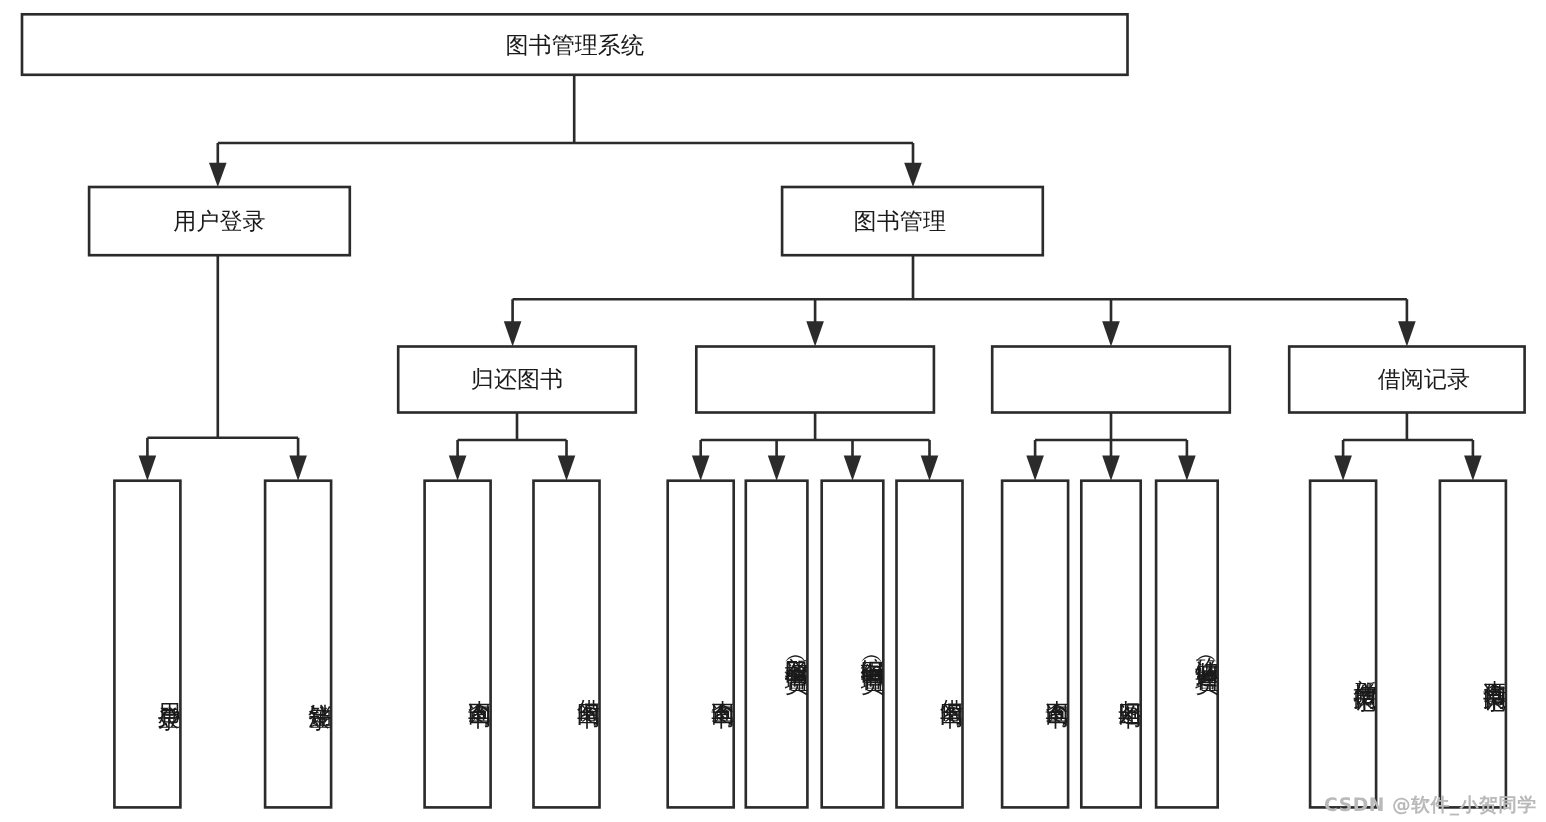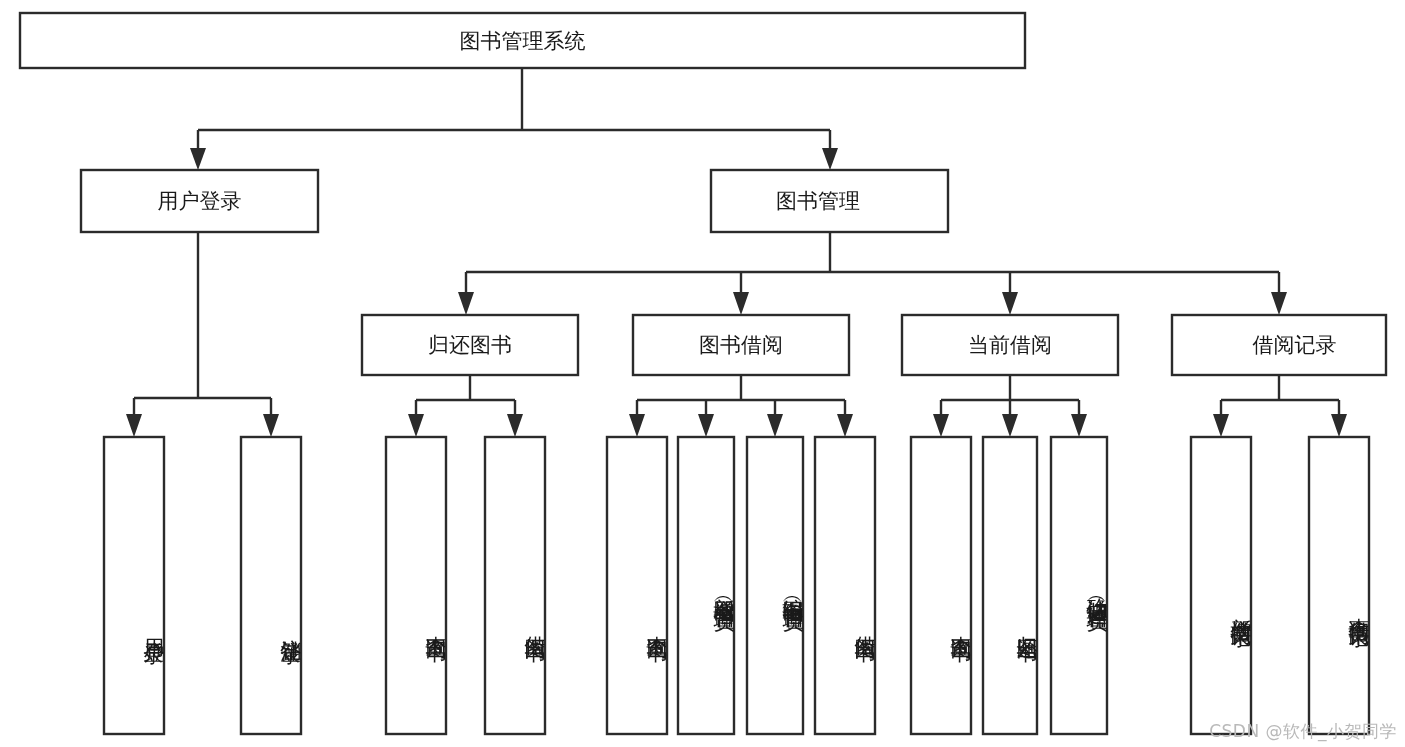--- a/index.html
+++ b/index.html
@@ -69,20 +69,21 @@
   .watermark {
     position: absolute;
     right: 8px;
     bottom: 4px;
     font-family: "DejaVu Sans", "Liberation Sans", sans-serif;
     font-size: 17px;
     color: #b9b9b9;
     letter-spacing: 0.5px;
     user-select: none;
     pointer-events: none;
+    font-weight: bold;
   }
 </style>
 </head>
 <body>
 
 <div id="diagram-root">
 
   <svg class="diagram-canvas" viewBox="0 0 1405 747" xmlns="http://www.w3.org/2000/svg">
 
     <g>
@@ -182,22 +183,20 @@
     <rect class="node-box" x="1191" y="437" width="60" height="297"></rect>
     <rect class="node-box" x="1309" y="437" width="60" height="297"></rect>
   </svg>
 
   <div class="box-label-wrap" style="left:20px; top:13px; width:1005px; height:55px;">图书管理系统</div>
 
   <div class="box-label-wrap" style="left:81px; top:170px; width:237px; height:62px;">用户登录</div>
   <div class="box-label-wrap" style="left:711px; top:170px; width:214px; height:62px;">图书管理</div>
 
   <div class="box-label-wrap" style="left:362px; top:315px; width:216px; height:60px;">归还图书</div>
-  <div class="box-label-wrap" style="left:633px; top:315px; width:216px; height:60px;">图书借阅</div>
-  <div class="box-label-wrap" style="left:902px; top:315px; width:216px; height:60px;">当前借阅</div>
   <div class="box-label-wrap" style="left:1172px; top:315px; width:245px; height:60px;">借阅记录</div>
 
   <div class="leaf-label-wrap" style="left:104px; top:517px; width:60px; height:217px;">用户登录</div>
   <div class="leaf-label-wrap" style="left:241px; top:517px; width:60px; height:217px;">注销登录</div>
   <div class="leaf-label-wrap" style="left:386px; top:512px; width:60px; height:222px;">查询图书</div>
   <div class="leaf-label-wrap" style="left:485px; top:512px; width:60px; height:222px;">借阅图书</div>
   <div class="leaf-label-wrap" style="left:607px; top:512px; width:60px; height:222px;">查询图书</div>
   <div class="leaf-label-wrap" style="left:678px; top:445px; width:56px; height:289px;">新增图书（管理员）</div>
   <div class="leaf-label-wrap" style="left:747px; top:445px; width:56px; height:289px;">编辑图书（管理员）</div>
   <div class="leaf-label-wrap" style="left:815px; top:512px; width:60px; height:222px;">借阅图书</div>

